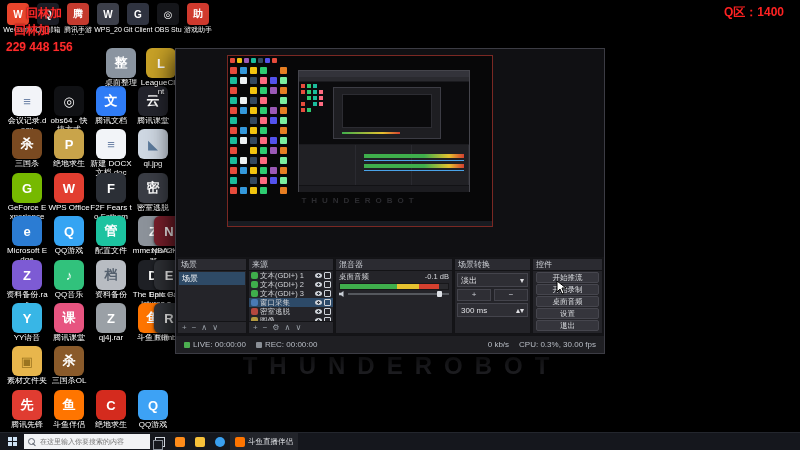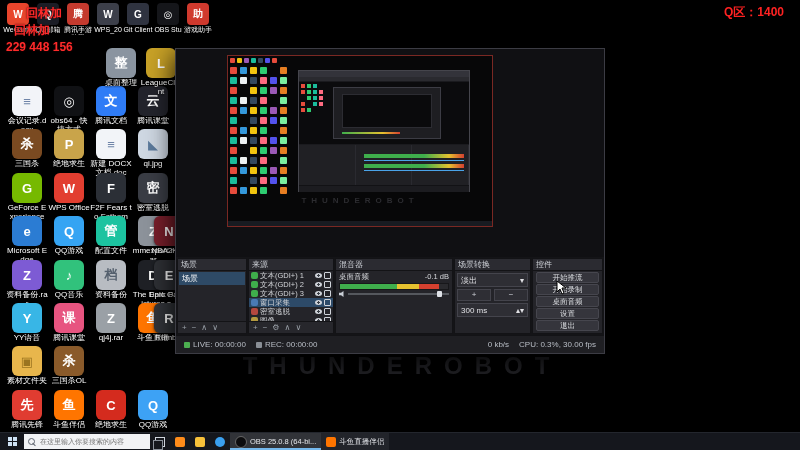--- a/index.html
+++ b/index.html
@@ -602,22 +602,18 @@
       </div>
     <div class="tb-ico">
         <span class="sq" style="background:#ff8c1a"></span>
       </div>
     <div class="tb-ico">
         <span class="sq" style="background:#f8c13a"></span>
       </div>
     <div class="tb-ico">
         <span class="sq" style="background:#3aa0f0;border-radius:50%"></span>
       </div>
-    <div class="tb-task active">
-      <span class="t-ico" style="background:#0c0c0e;border:1px solid #666"></span>
-      <span class="t-label">OBS 25.0.8 (64-bi...</span>
-    </div>
     <div class="tb-task">
       <span class="t-ico" style="background:#ff7500;border-radius:2px"></span>
       <span class="t-label">斗鱼直播伴侣</span>
     </div>
   </div>
 </div>
 
 </body></html>

